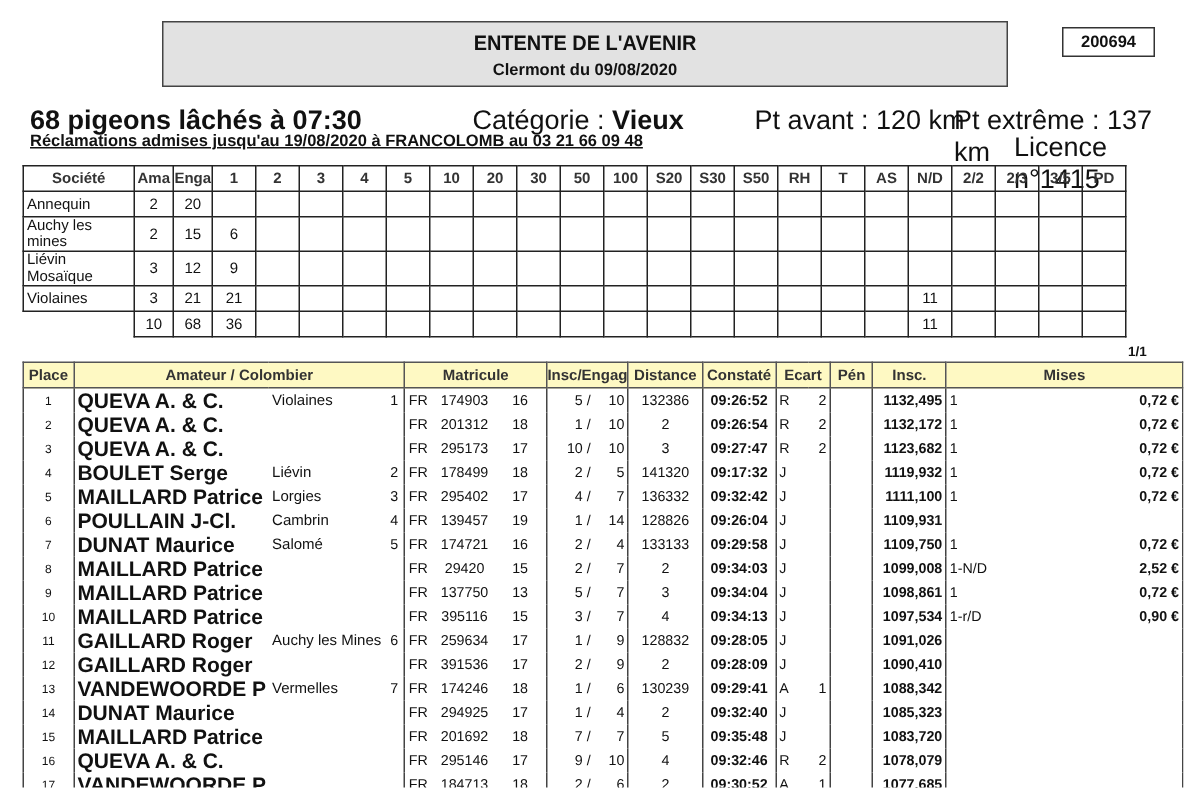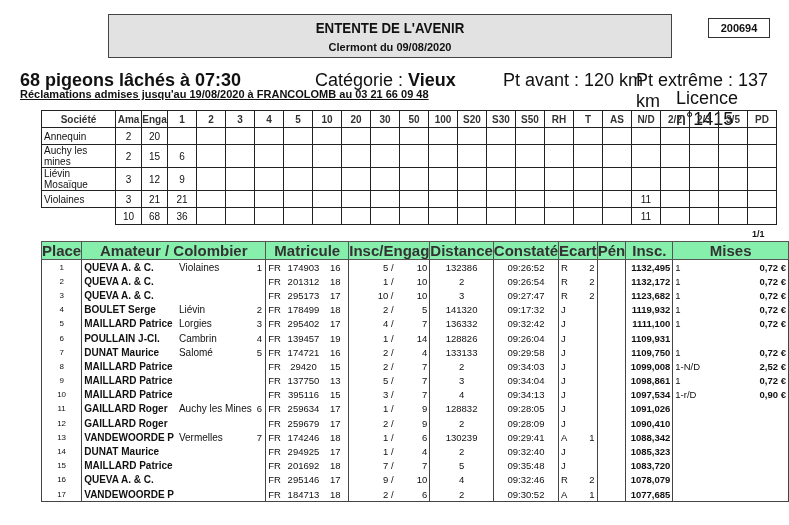--- a/index.html
+++ b/index.html
@@ -6,42 +6,42 @@
   body{width:789px;height:525px;position:relative;overflow:hidden;font-family:"Liberation Sans",sans-serif;color:#111;}
   .abs{position:absolute;}
   #title-box{left:108px;top:14px;width:564px;height:44px;background:#e2e2e2;border:1px solid #444;box-sizing:border-box;text-align:center;}
   #title-box .t1{font-weight:bold;font-size:14px;margin-top:5px;transform:scaleX(0.95);}
   #title-box .t2{font-weight:bold;font-size:11px;margin-top:5px;}
   #id-box{left:708px;top:18px;width:62px;height:20px;border:1px solid #333;box-sizing:border-box;font-size:11px;font-weight:bold;text-align:center;line-height:18px;}
   .info{font-size:18px;}
   .info.b{font-weight:bold;}
   .small-b{font-size:11px;font-weight:bold;}
 
-  table{border-collapse:collapse;position:absolute;margin-left:26px;}
+  table{border-collapse:collapse;position:absolute;}
   #summary{left:15px;top:110px;font-size:10px;}
   #summary td,#summary th{border:1px solid #222;height:17px;padding:0;text-align:center;box-sizing:border-box;}
   #summary th{font-weight:bold;font-size:10px;height:17px;color:#333;}
   #summary td.soc{text-align:left;padding-left:2px;}
   #summary td.blank{border:none;}
 
   #results{left:15px;top:241px;font-size:9.5px;}
-  #results th{background:#86efac;font-weight:bold;font-size:15px;color:#333;height:16px;border:1px solid #555;padding:0;}
+  #results th{background:#fef9c3;font-weight:bold;font-size:10px;color:#333;height:16px;border:1px solid #555;padding:0;}
   #results td{padding:0 2px;height:14.2px;white-space:nowrap;border-left:none;border-right:none;}
   #results tbody tr:last-child td{border-bottom:1.5px solid #444;}
   .c-place{text-align:center;font-size:8px;border-left:1.5px solid #444 !important;border-right:1.5px solid #444 !important;}
-  .c-name{font-weight:bold;font-size:10px;}
+  .c-name{font-weight:bold;font-size:14px;}
   .c-club{font-size:10px;}
   .c-n{text-align:center;border-right:1.5px solid #444 !important;}
   .c-fr{}
   .c-mat{text-align:center;}
   .c-yr{text-align:center;border-right:1.5px solid #444 !important;}
   .c-insc{text-align:right;}
   .c-eng{text-align:right;border-right:1px solid #444 !important;}
   .c-dist{text-align:center;border-right:1px solid #444 !important;}
-  .c-const{text-align:center;border-right:1px solid #444 !important;}
+  .c-const{text-align:center;border-right:1px solid #444 !important;font-weight:bold;}
   .c-ecl{text-align:left;}
   .c-ecv{text-align:right;border-right:1px solid #444 !important;}
   .c-pen{border-right:1.5px solid #444 !important;}
   .c-class{text-align:right;font-weight:bold;border-right:1.5px solid #444 !important;}
   .c-mises{text-align:left;}
   .c-amt{text-align:right;font-weight:bold;border-right:1.5px solid #444 !important;}
   #page-num{left:752px;top:229px;font-size:9px;font-weight:bold;}
 </style>
 </head>
 <body>
@@ -496,21 +496,21 @@
         <td class="c-class">1091,026</td>
         <td class="c-mises"></td>
         <td class="c-amt"></td>
       </tr>
       <tr>
         <td class="c-place">12</td>
         <td class="c-name">GAILLARD Roger</td>
         <td class="c-club"></td>
         <td class="c-n"></td>
         <td class="c-fr">FR</td>
-        <td class="c-mat">259679</td>
+        <td class="c-mat">391536</td>
         <td class="c-yr">17</td>
         <td class="c-insc">2 /</td>
         <td class="c-eng">9</td>
         <td class="c-dist">2</td>
         <td class="c-const">09:28:09</td>
         <td class="c-ecl">J</td>
         <td class="c-ecv"></td>
         <td class="c-pen"></td>
         <td class="c-class">1090,410</td>
         <td class="c-mises"></td>

